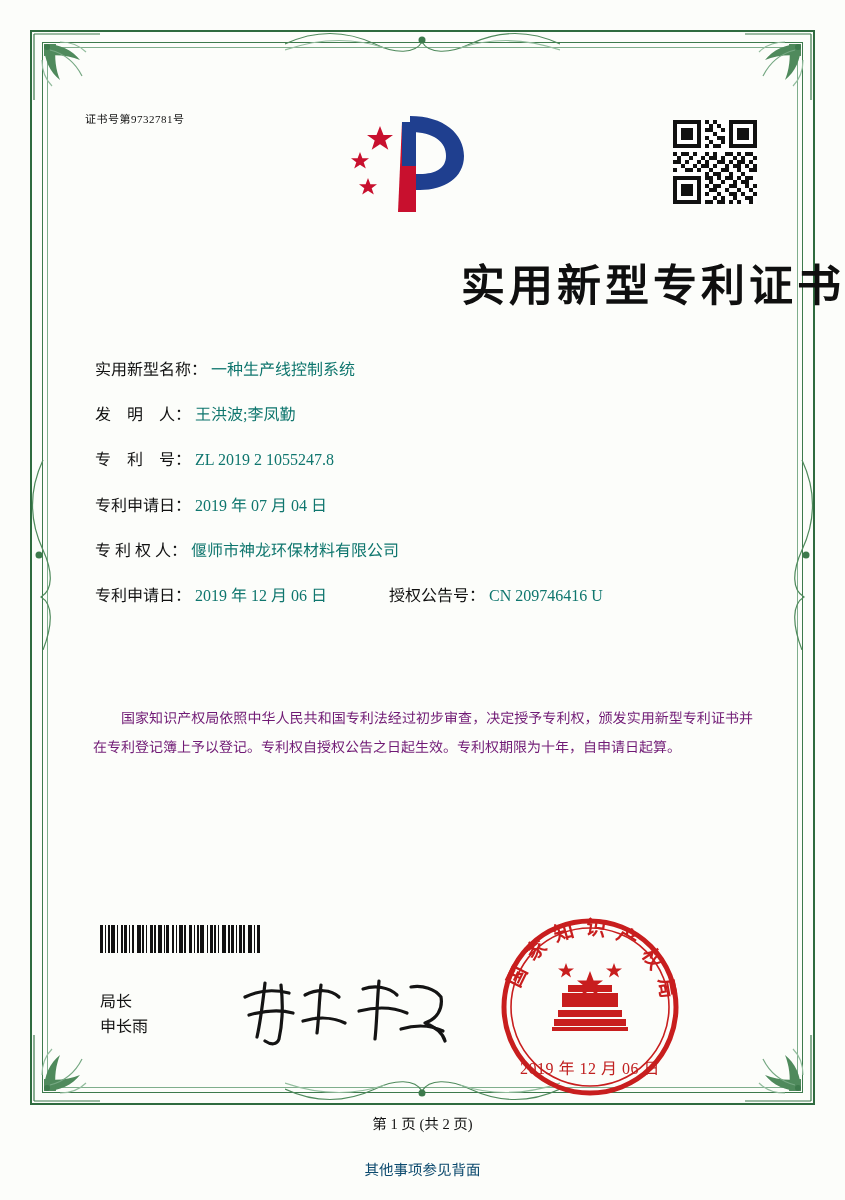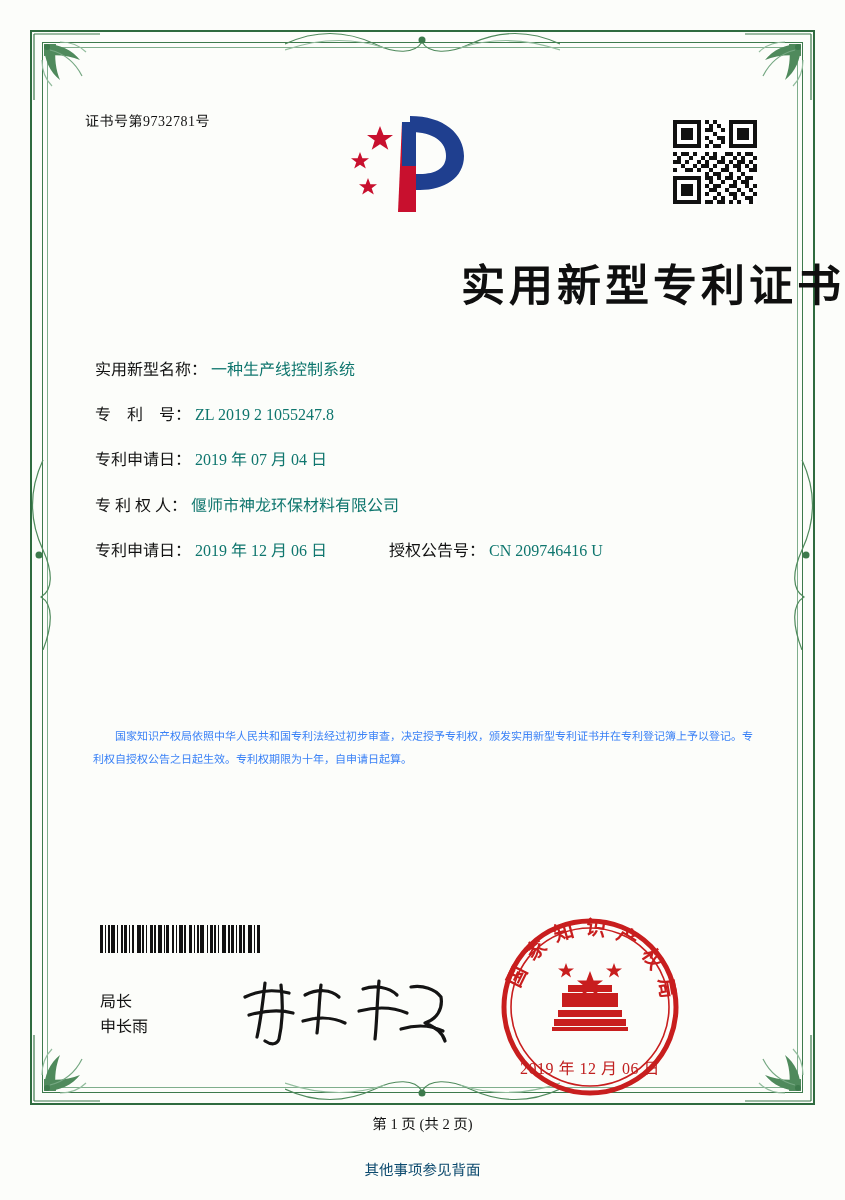--- a/index.html
+++ b/index.html
@@ -78,21 +78,21 @@
 
   
   .content {
     position: absolute;
     left: 85px;
     top: 110px;
     width: 675px;
   }
 
   .cert-no {
-    font-size: 14px;
+    font-size: 11px;
     letter-spacing: 0.5px;
     color: #111;
   }
 
   .logo {
     position: absolute;
     left: 340px;
     top: 108px;
     width: 135px;
     height: 110px;
@@ -141,26 +141,26 @@
     padding-left: 4px;
   }
   .field-row.inline-two .f-second-label {
     padding-left: 62px;
     white-space: pre;
   }
 
   .paragraphs {
     position: absolute;
     left: 93px;
-    top: 725px;
+    top: 705px;
     width: 660px;
-    font-size: 11px;
+    font-size: 14px;
     line-height: 2.05;
     text-align: justify;
-    color: #3b82f6;
+    color: #701a75;
   }
   .paragraphs p {
     margin: 0 0 4px 0;
     text-indent: 2em;
   }
 
   
   .barcode {
     position: absolute;
     left: 100px;
@@ -460,20 +460,24 @@
   </div>
 
   <div class="title">实用新型专利证书</div>
 
   <div class="fields">
     <div class="field-row">
       <span class="f-label">实用新型名称：</span>
       <span class="f-value">一种生产线控制系统</span>
     </div>
     <div class="field-row">
+      <span class="f-label">发　明　人：</span>
+      <span class="f-value">王洪波;李凤勤</span>
+    </div>
+    <div class="field-row">
       <span class="f-label">专　利　号：</span>
       <span class="f-value">ZL 2019 2 1055247.8</span>
     </div>
     <div class="field-row">
       <span class="f-label">专利申请日：</span>
       <span class="f-value">2019 年 07 月 04 日</span>
     </div>
     <div class="field-row">
       <span class="f-label">专 利 权 人：</span>
       <span class="f-value">偃师市神龙环保材料有限公司</span>

